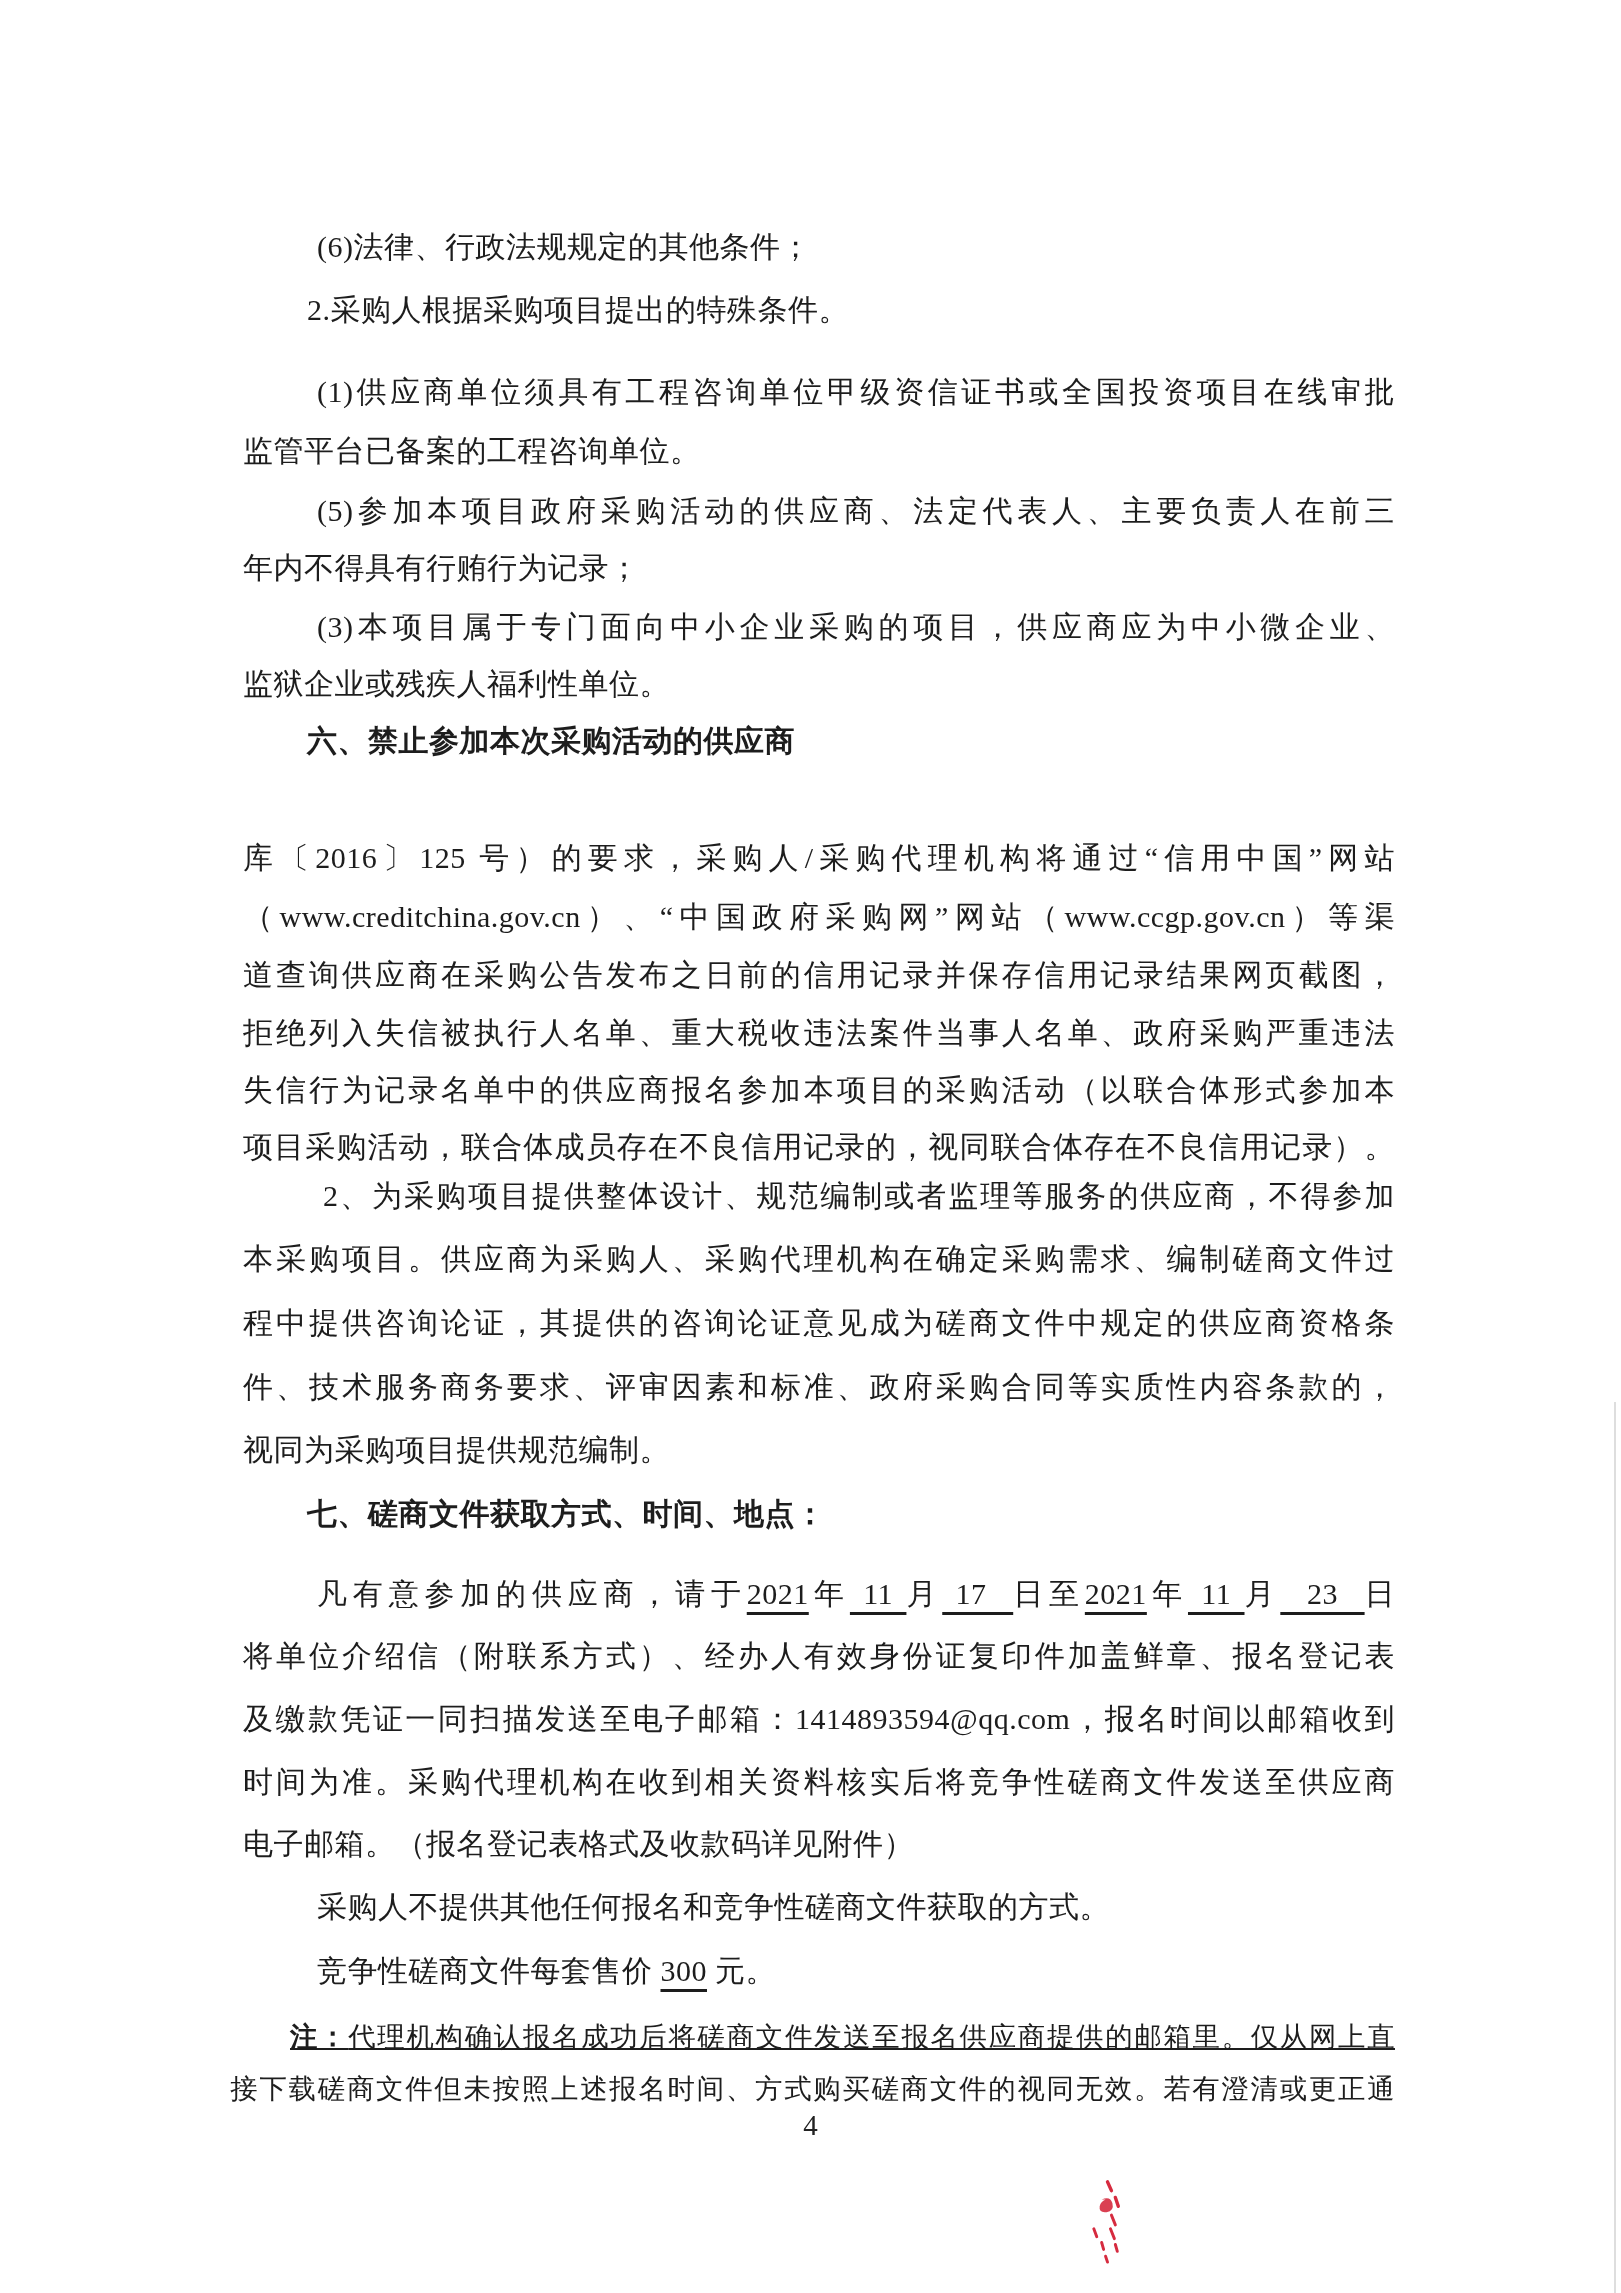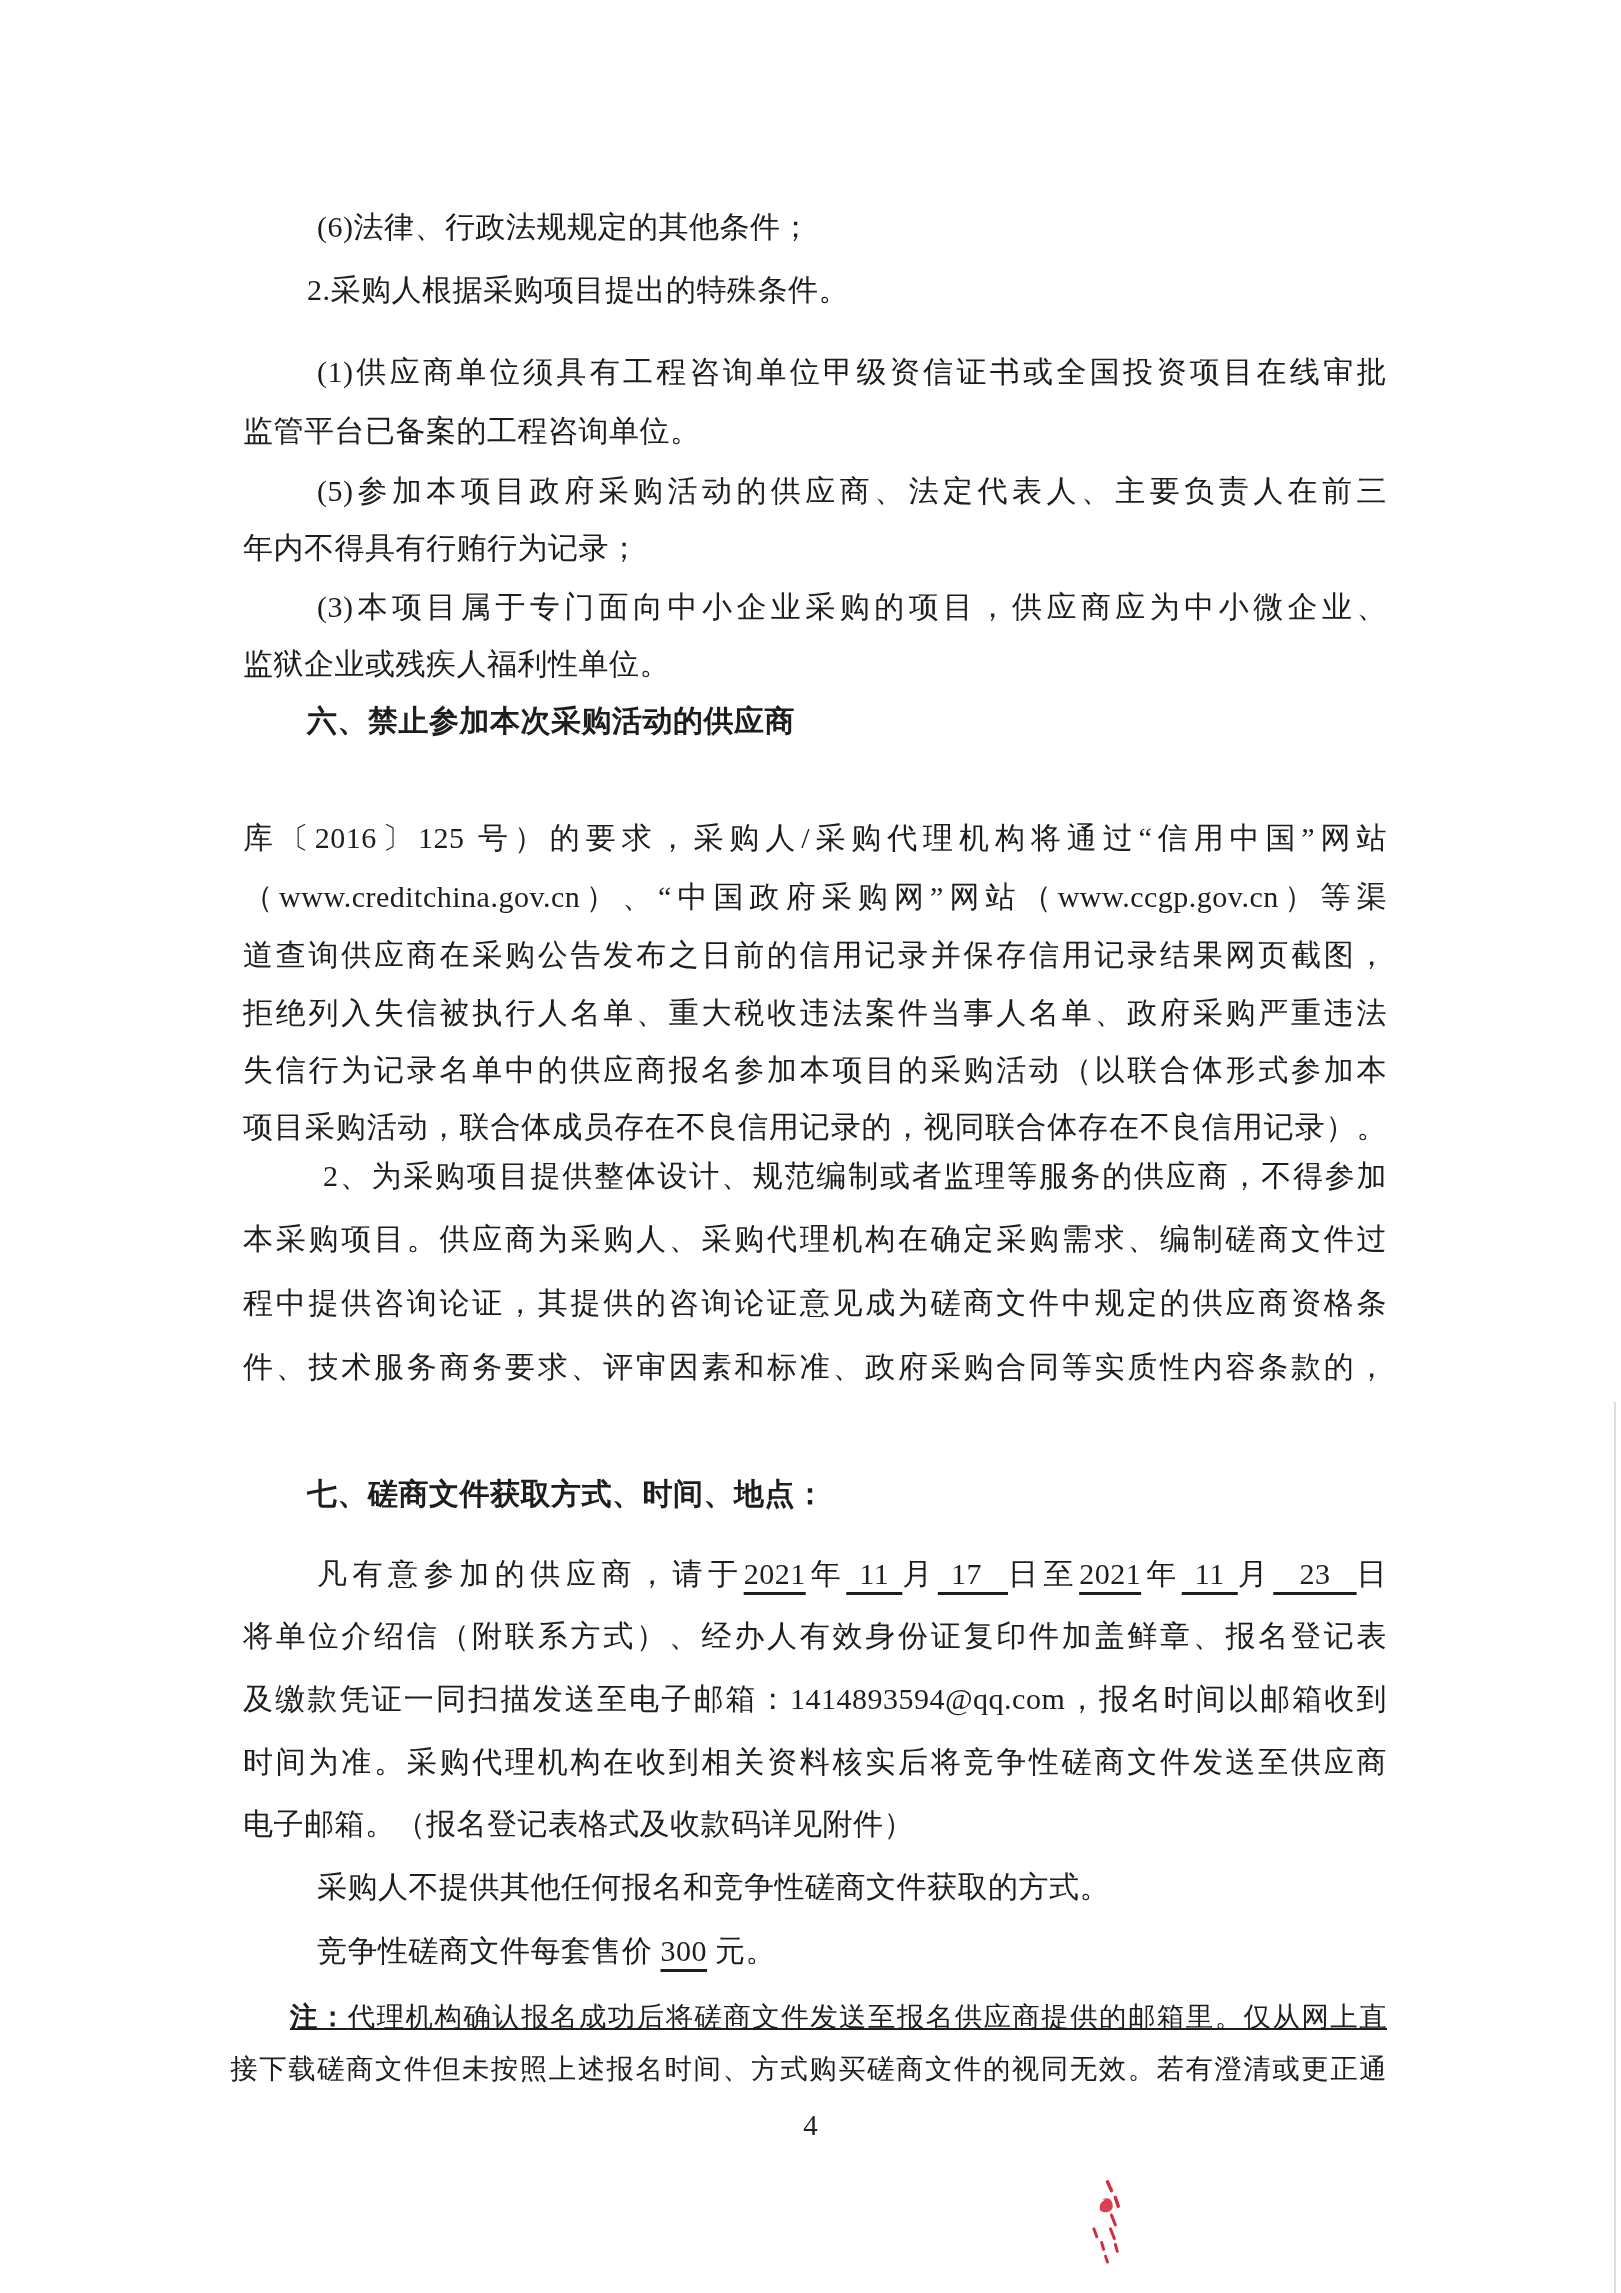--- a/index.html
+++ b/index.html
@@ -11,25 +11,26 @@
     color:#1d1d1d;
     overflow:hidden;
   }
   .text-block{
     position:absolute;
     left:243px;top:0;
     width:1152px;height:2294px;
   }
   .ln{
     position:absolute;
-    right:8px;
+    right:0;
     font-size:30px;
     line-height:1.25;
     letter-spacing:0.5px;
     white-space:nowrap;
+    margin-top:20px;
   }
   .j{
     white-space:normal;
     text-align:justify;
     text-align-last:justify;
   }
   .in0{left:0;}
   .in1{left:74px;}
   .in2{left:64px;}
   .in3{left:80px;}
@@ -80,20 +81,21 @@
     <div class="ln in0 j" style="top:819px"><span>库〔2016〕125 号）的要求，采购人/采购代理机构将通过“信用中国”网站</span></div>
     <div class="ln in0 j" style="top:936px"><span>道查询供应商在采购公告发布之日前的信用记录并保存信用记录结果网页截图，</span></div>
     <div class="ln in0 j" style="top:878px"><span>（www.creditchina.gov.cn）、“中国政府采购网”网站（www.ccgp.gov.cn）等渠</span></div>
     <div class="ln in0 j" style="top:994px"><span>拒绝列入失信被执行人名单、重大税收违法案件当事人名单、政府采购严重违法</span></div>
     <div class="ln in0 j" style="top:1051px"><span>失信行为记录名单中的供应商报名参加本项目的采购活动（以联合体形式参加本</span></div>
     <div class="ln in0 j" style="top:1108px"><span>项目采购活动，联合体成员存在不良信用记录的，视同联合体存在不良信用记录）。</span></div>
     <div class="ln in3 j" style="top:1157px"><span>2、为采购项目提供整体设计、规范编制或者监理等服务的供应商，不得参加</span></div>
     <div class="ln in0 j" style="top:1220px"><span>本采购项目。供应商为采购人、采购代理机构在确定采购需求、编制磋商文件过</span></div>
     <div class="ln in0 j" style="top:1284px"><span>程中提供咨询论证，其提供的咨询论证意见成为磋商文件中规定的供应商资格条</span></div>
     <div class="ln in0 j" style="top:1348px"><span>件、技术服务商务要求、评审因素和标准、政府采购合同等实质性内容条款的，</span></div>
+    <div class="ln in0" style="top:1411px"><span>视同为采购项目提供规范编制。</span></div>
     <div class="ln in2 b" style="top:1475px"><span class="b">七、磋商文件获取方式、时间、地点：</span></div>
     <div class="ln in1 j" style="top:1555px"><span>凡有意参加的供应商，请于</span><span class="u">2021</span><span>年</span><span class="u">&nbsp;11&nbsp;</span><span>月</span><span class="u">&nbsp;17&nbsp;&nbsp;</span><span>日至</span><span class="u">2021</span><span>年</span><span class="u">&nbsp;11&nbsp;</span><span>月</span><span class="u">&nbsp;&nbsp;23&nbsp;&nbsp;</span><span>日</span></div>
     <div class="ln in0 j" style="top:1617px"><span>将单位介绍信（附联系方式）、经办人有效身份证复印件加盖鲜章、报名登记表</span></div>
     <div class="ln in0 j" style="top:1680px"><span>及缴款凭证一同扫描发送至电子邮箱：1414893594@qq.com，报名时间以邮箱收到</span></div>
     <div class="ln in0 j" style="top:1743px"><span>时间为准。采购代理机构在收到相关资料核实后将竞争性磋商文件发送至供应商</span></div>
     <div class="ln in0" style="top:1805px"><span>电子邮箱。（报名登记表格式及收款码详见附件）</span></div>
     <div class="ln in1" style="top:1868px"><span>采购人不提供其他任何报名和竞争性磋商文件获取的方式。</span></div>
     <div class="ln in1" style="top:1932px"><span>竞争性磋商文件每套售价 </span><span class="u">300</span><span> 元。</span></div>
     <div class="ln inN1 note j" style="top:2000px"><span class="b">注：</span><span>代理机构确认报名成功后将磋商文件发送至报名供应商提供的邮箱里。仅从网上直</span></div>
     <div class="ln inN2 note j" style="top:2052px"><span>接下载磋商文件但未按照上述报名时间、方式购买磋商文件的视同无效。若有澄清或更正通</span></div>

